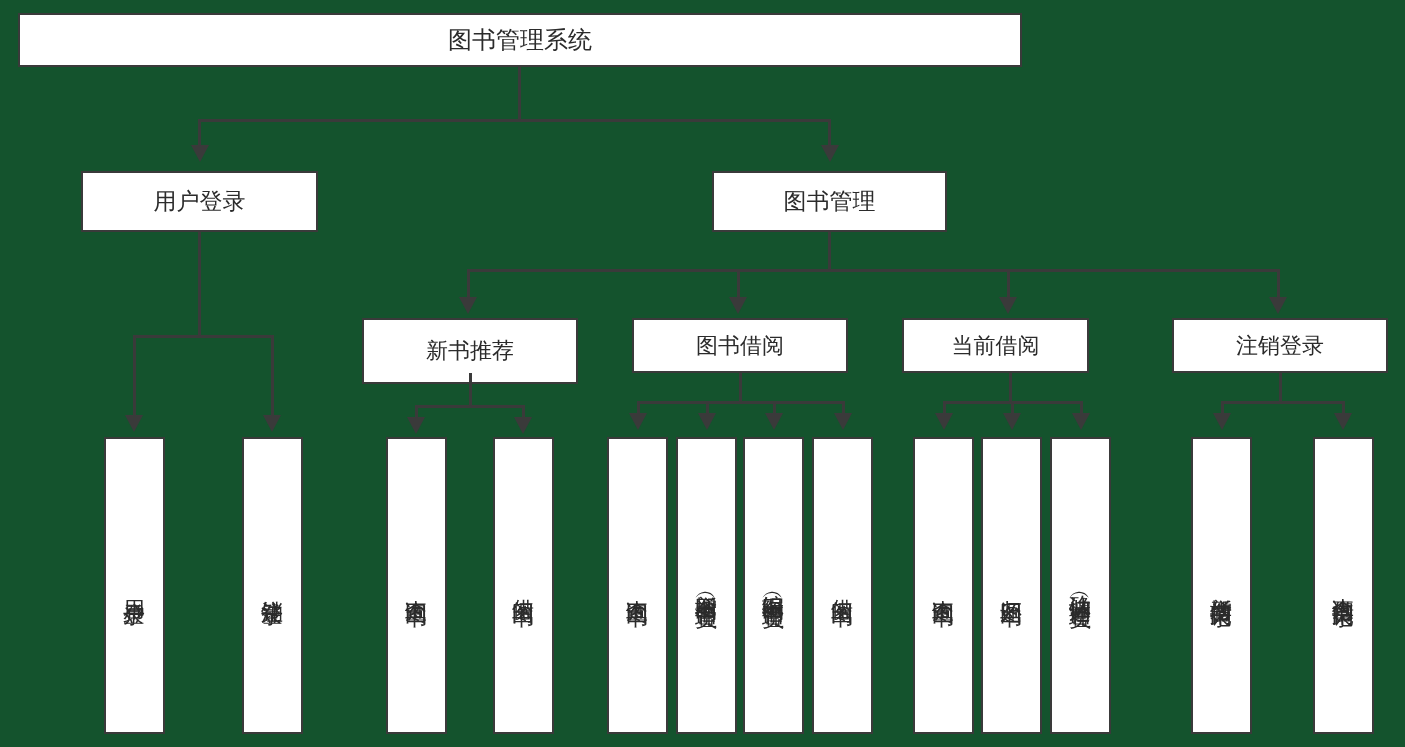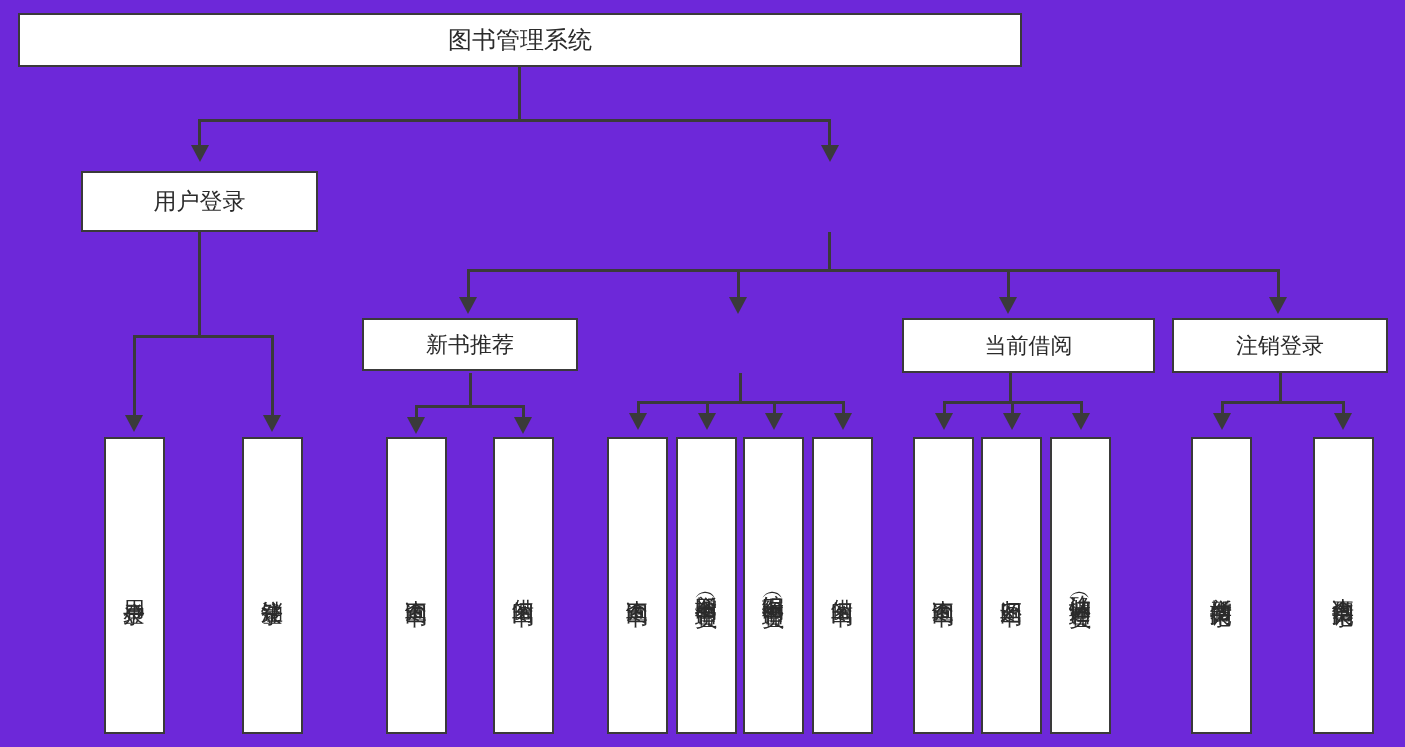--- a/index.html
+++ b/index.html
@@ -8,21 +8,21 @@
     background: #ffffff;
   }
   body {
     font-family: "Liberation Sans", "DejaVu Sans", sans-serif;
     color: #262626;
   }
   #canvas {
     position: relative;
     width: 1405px;
     height: 747px;
-    background: #6d28d9;
+    background: #14532d;
     overflow: hidden;
   }
   
   .box {
     position: absolute;
     box-sizing: border-box;
     border: 2px solid #3a3a3a;
     background: #ffffff;
     display: flex;
     align-items: center;
@@ -89,20 +89,23 @@
 
   <div class="vline" style="left:518px; top:67px; width:3px; height:53px;"></div>
   <div class="hline" style="left:198px; top:119px; width:633px; height:3px;"></div>
   <div class="vline" style="left:198px; top:119px; width:3px; height:28px;"></div>
   <div class="arrow" style="left:191px; top:145px;"></div>
   <div class="vline" style="left:828px; top:119px; width:3px; height:28px;"></div>
   <div class="arrow" style="left:821px; top:145px;"></div>
 
   <div class="box level2" style="left:81px; top:171px; width:237px; height:61px;">
     <span>用户登录</span>
+  </div>
+  <div class="box level2" style="left:712px; top:171px; width:235px; height:61px;">
+    <span>图书管理</span>
   </div>
 
   <div class="vline" style="left:198px; top:232px; width:3px; height:105px;"></div>
   <div class="hline" style="left:133px; top:335px; width:138px; height:3px;"></div>
   <div class="vline" style="left:133px; top:335px; width:3px; height:82px;"></div>
   <div class="arrow" style="left:125px; top:415px;"></div>
   <div class="vline" style="left:271px; top:335px; width:3px; height:82px;"></div>
   <div class="arrow" style="left:263px; top:415px;"></div>
 
   <div class="vline" style="left:828px; top:232px; width:3px; height:39px;"></div>
@@ -110,24 +113,27 @@
 
   <div class="vline" style="left:467px; top:269px; width:3px; height:30px;"></div>
   <div class="arrow" style="left:459px; top:297px;"></div>
   <div class="vline" style="left:737px; top:269px; width:3px; height:30px;"></div>
   <div class="arrow" style="left:729px; top:297px;"></div>
   <div class="vline" style="left:1007px; top:269px; width:3px; height:30px;"></div>
   <div class="arrow" style="left:999px; top:297px;"></div>
   <div class="vline" style="left:1277px; top:269px; width:3px; height:30px;"></div>
   <div class="arrow" style="left:1269px; top:297px;"></div>
 
-  <div class="box level3" style="left:362px; top:318px; width:216px; height:53px;">
+  <div class="box level3" style="left:362px; top:318px; width:216px; height:66px;">
     <span>新书推荐</span>
   </div>
-  <div class="box level3" style="left:902px; top:318px; width:253px; height:55px;">
+  <div class="box level3" style="left:632px; top:318px; width:216px; height:55px;">
+    <span>图书借阅</span>
+  </div>
+  <div class="box level3" style="left:902px; top:318px; width:187px; height:55px;">
     <span>当前借阅</span>
   </div>
   <div class="box level3" style="left:1172px; top:318px; width:216px; height:55px;">
     <span>注销登录</span>
   </div>
 
   <div class="vline" style="left:469px; top:373px; width:3px; height:34px;"></div>
   <div class="hline" style="left:415px; top:405px; width:110px; height:3px;"></div>
   <div class="vline" style="left:415px; top:405px; width:3px; height:14px;"></div>
   <div class="arrow" style="left:407px; top:417px;"></div>

